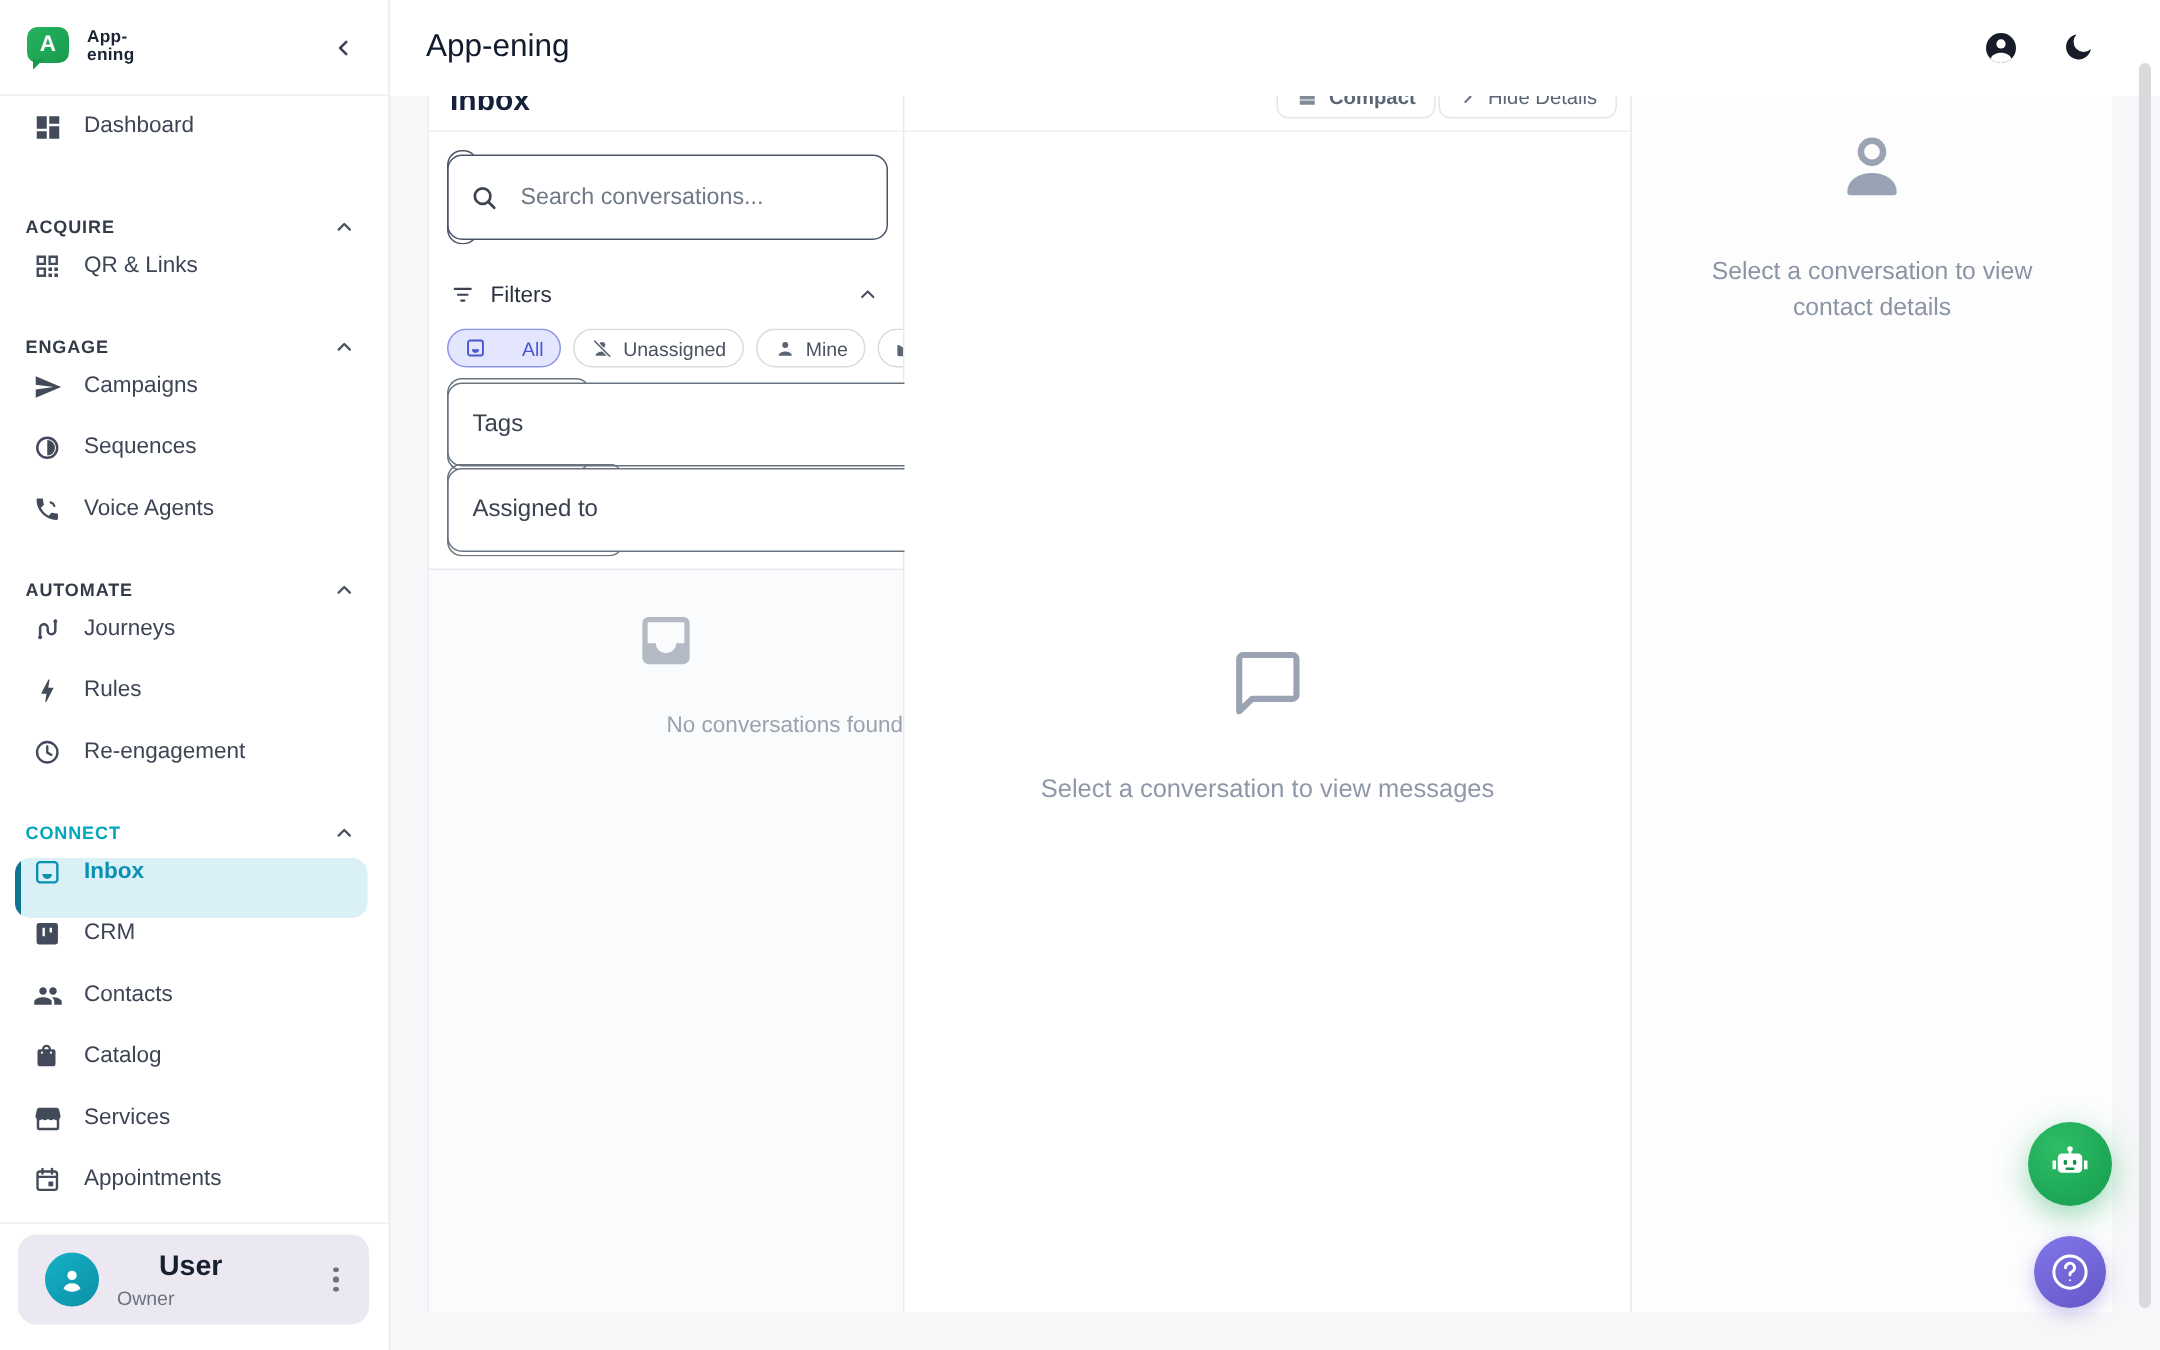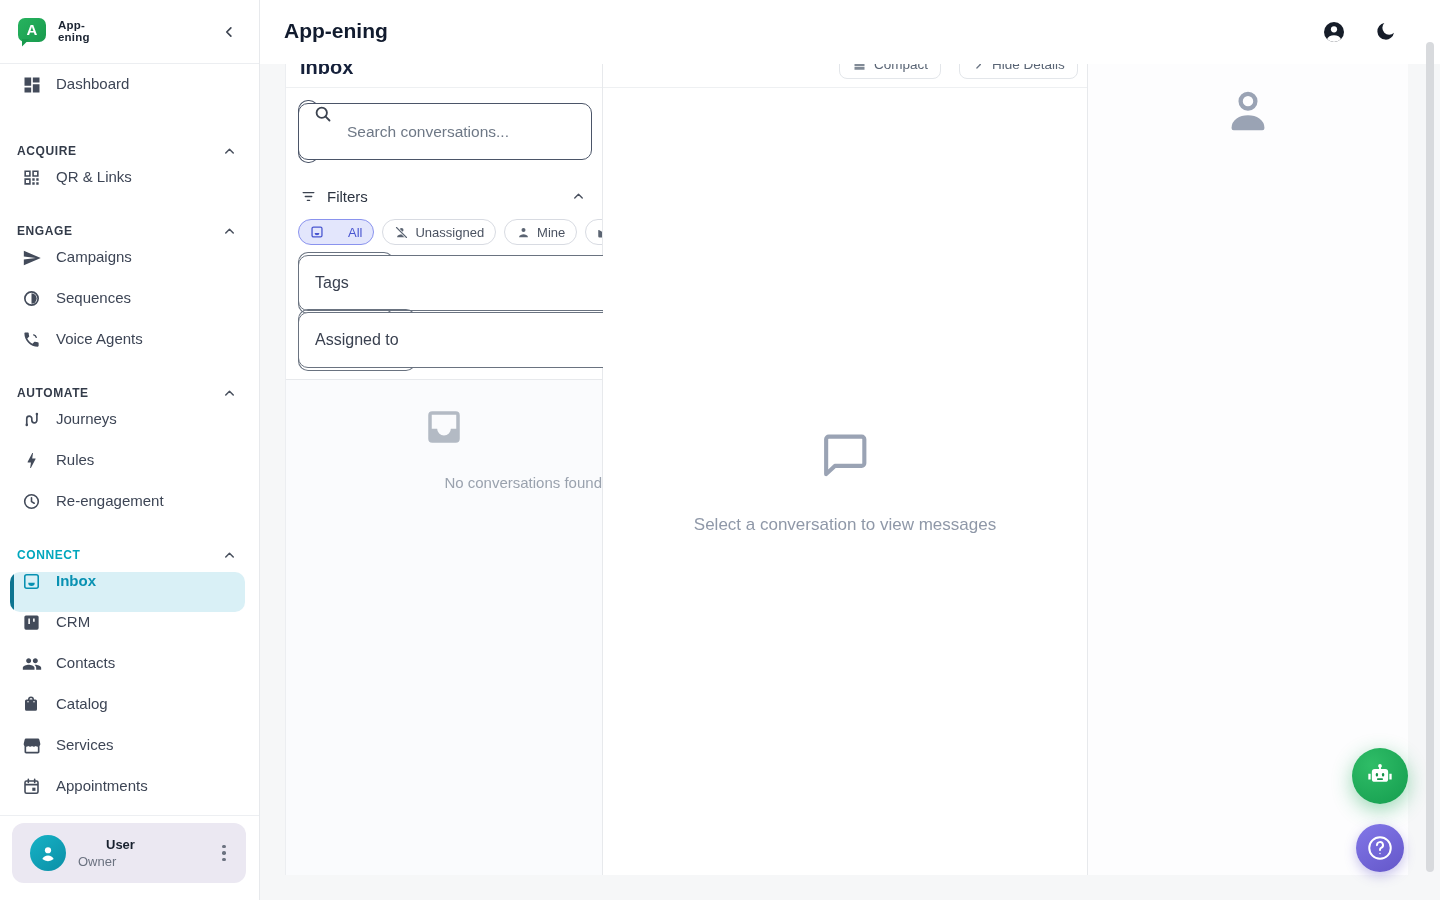--- a/index.html
+++ b/index.html
@@ -25,41 +25,41 @@
   .sec-head.gap-lg { margin-top:28px; }
   .sec-label { font-size:12px; font-weight:bold; letter-spacing:.6px; color:#333b49; }
   .sec-label.teal { color:#00a7bd; }
   .sec-chev { color:#49505e; display:flex; cursor:pointer; }
   .sec-body { margin-top:9px; }
 
   #user-area { position:absolute; left:0; bottom:0; width:100%; height:85px; background:#fff; border-top:1px solid #edeff2; }
   #user-card { position:absolute; left:12px; right:13px; top:7px; height:60px; background:#ebe8f2; border-radius:12px; display:flex; align-items:center; padding:0 10px 0 18px; cursor:pointer; }
   .avatar { width:36px; height:36px; border-radius:50%; background:linear-gradient(140deg,#16b2c6,#0b8fa6); display:flex; align-items:center; justify-content:center; color:#fff; }
   .user-meta { margin-left:12px; }
-  .user-name { font-size:13px; font-weight:bold; color:#17202e;padding-left:28px; }
+  .user-name { font-size:19px; font-weight:bold; color:#17202e;padding-left:28px; }
   .user-role { font-size:13px; color:#6b7280; margin-top:2px; }
   .kebab { margin-left:auto; width:24px; height:24px; display:flex; flex-direction:column; align-items:center; justify-content:center; gap:3px; cursor:pointer; }
   .kebab i { width:3.5px; height:3.5px; border-radius:50%; background:#6b7280; }
 
   
   #content { position:absolute; left:260px; top:0; right:0; bottom:0; background:#f6f7f8; }
 
   #header { position:absolute; left:260px; right:0; top:0; height:64px; background:#fff; z-index:10; }
-  #header .title { position:absolute; left:24px; top:19px; font-size:21px; font-weight:bold; color:#111b2e; }
+  #header .title { position:absolute; left:24px; top:19px; font-size:21px; font-weight:normal; color:#111b2e; }
   .hd-icon { position:absolute; top:20px; width:24px; height:24px; color:#161d29; cursor:pointer; display:flex; }
   .hd-icon.account { right:94px; }
   .hd-icon.moon { right:42px; }
 
   
   #inbox-panel { position:absolute; left:25px; top:0; width:318px; height:875px; background:#fafbfd; border-left:1px solid #eceef1; border-right:1px solid #e7e9ec; }
   .ip-head { position:absolute; left:0; top:0; right:0; height:88px; background:#fff; border-bottom:1px solid #eef0f2; }
   .ip-title { position:absolute; left:14px; top:56px; font-size:20px; font-weight:bold; color:#15203a; }
   .ip-card { position:absolute; left:0; top:88px; right:0; height:292px; background:#fff; border-bottom:1px solid #e7e9ec; }
 
-  .search-box { position:absolute; left:12px; top:15px; width:294px; height:57px; border:1.5px solid #4b5568; border-radius:10px; background:#fff; display:flex; padding:0 14px; gap:14px; }
+  .search-box { position:absolute; left:12px; top:15px; width:294px; height:57px; border:1.5px solid #4b5568; border-radius:10px; background:#fff; display:flex; align-items:center; padding:0 14px; gap:14px; }
   .notch { position:absolute; top:-4px; bottom:-4px; left:-1px; border:1.5px solid #4b5568; border-radius:10px; border-right-color:transparent; pointer-events:none; }
   .search-box .notch { width:21px; }
   .search-box input { border:0; outline:0; flex:1; font-size:15.5px; color:#2c3442; background:transparent; font-family:"Liberation Sans", sans-serif; }
   .search-box input::placeholder { color:#6e7886; opacity:1; }
   .search-box .sic { color:#3c4350; display:flex; }
 
   .filters-row { position:absolute; left:14px; right:16px; top:98px; height:20px; display:flex; align-items:center; gap:10px; color:#2b3340; }
   .filters-row .flabel { font-size:15px; }
   .filters-row .fchev { margin-left:auto; color:#49505e; display:flex; cursor:pointer; }
 
@@ -77,21 +77,21 @@
   #assigned-select { top:224px; }
 
   .ip-empty { position:absolute; left:0; right:0; top:406px; text-align:center; }
   .ip-empty .eic { color:#b3bac4; display:inline-flex; }
   .ip-empty .etext { margin-top:22px; font-size:15px; color:#9aa2ae;text-align:right; }
 
   #msg-panel { position:absolute; left:343px; top:0; width:485px; height:875px; background:#fff; border-right:1px solid #e7e9ec; }
   .mp-toolbar { position:absolute; left:0; top:0; right:0; height:88px; border-bottom:1px solid #eef0f2; }
   .tb-btn { position:absolute; top:50px; height:29px; border:1px solid #e3e6ea; border-radius:8px; background:#fff; display:flex; align-items:center; gap:7px; padding:0 12px; font-size:13.5px; color:#5a6575; cursor:pointer; white-space:nowrap; }
   .tb-btn .tic { display:flex; color:#6b7584; }
-  #btn-compact { left:236px; }
+  #btn-compact { left:248px;font-weight:bold; }
   #btn-hide-details { left:356px; }
   .mp-empty { position:absolute; left:0; right:0; top:427px; text-align:center; }
   .mp-empty .eic { color:#9aa3b4; display:inline-flex; }
   .mp-empty .etext { margin-top:26px; font-size:17px; color:#8f98a8; }
 
   #details-panel { position:absolute; left:828px; top:0; width:320px; height:875px; background:#fdfdfe; }
   .dp-empty { position:absolute; left:0; right:0; top:86px; text-align:center; }
   .dp-empty .eic { color:#9aa3b4; display:inline-flex; }
   .dp-empty .etext { margin-top:26px; font-size:16.5px; color:#8b93a5; line-height:24px; }
 
@@ -446,20 +446,24 @@
   </section>
 
   <section id="details-panel">
     <div class="dp-empty">
       <span class="eic">
         <svg width="52" height="52" viewBox="0 0 24 24" fill="none" stroke="currentColor" stroke-width="2">
             <circle cx="12" cy="7" r="3.4"></circle>
             <path d="M5.4 19.4c0-3.1 3-4.9 6.6-4.9s6.6 1.8 6.6 4.9z" fill="currentColor" stroke="currentColor" stroke-linejoin="round"></path>
           </svg>
       </span>
+      <div class="etext">
+        <div>Select a conversation to view</div>
+        <div>contact details</div>
+      </div>
     </div>
   </section>
 </main>
 
 <header id="header">
   <div class="title">App-ening</div>
   <div class="hd-icon account">
     <svg width="24" height="24" viewBox="0 0 24 24">
         <defs>
           <clipPath id="accclip">

